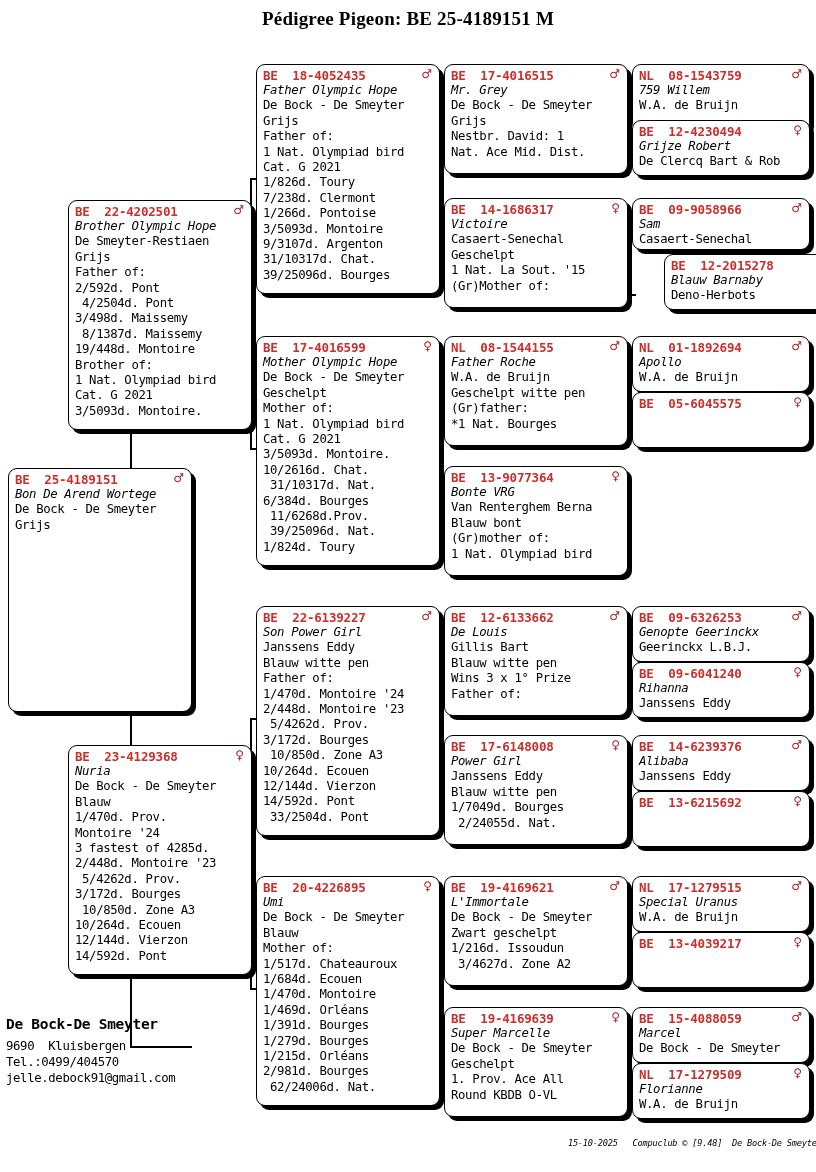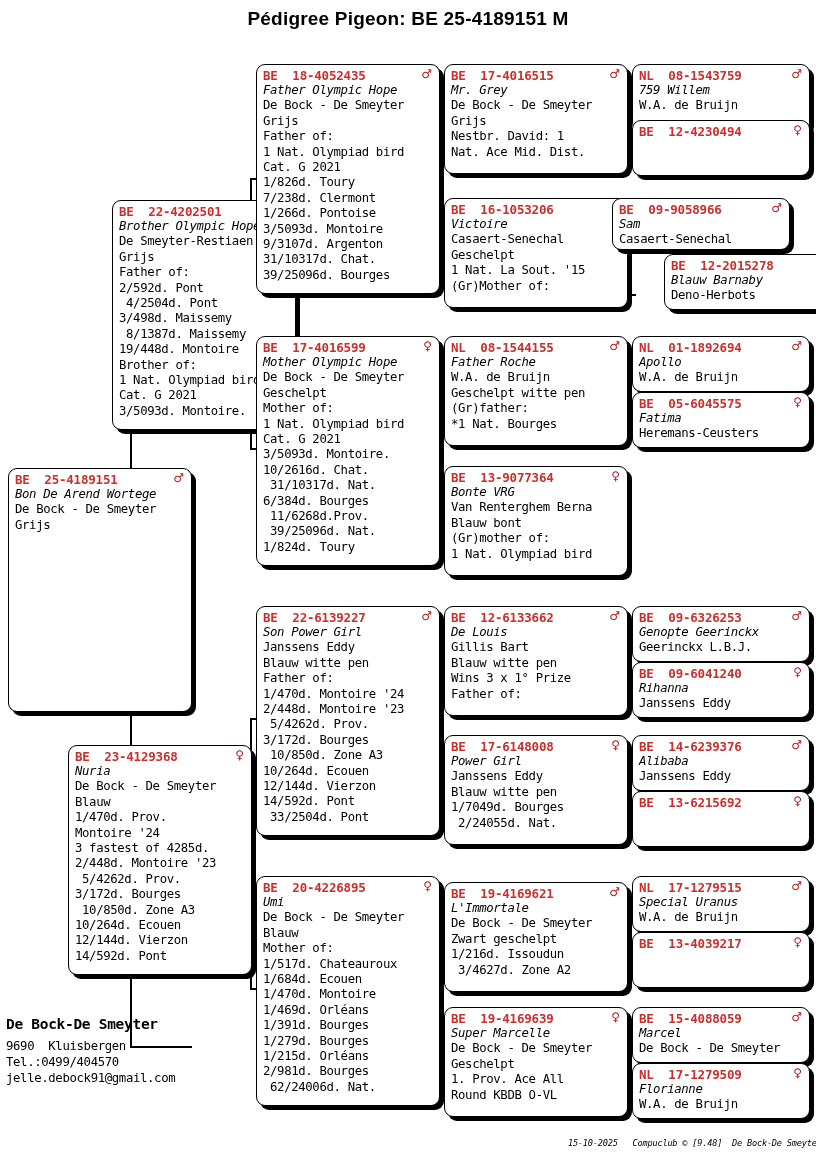--- a/index.html
+++ b/index.html
@@ -14,21 +14,21 @@
     width: 816px;
     height: 1172px;
     overflow: hidden;
     background: #fff;
   }
   
   #title {
     position: absolute;
     top: 8px; left: 0; width: 816px;
     text-align: center;
-    font-family: Liberation Sans, sans-serif;
+    font-family: Liberation Serif, serif;
     font-size: 19px;
     font-weight: bold;
     color: #000;
     letter-spacing: 0.2px;
   }
   
   .card {
     position: absolute;
     background: #ffffff;
     border: 1.6px solid #000;
@@ -169,21 +169,21 @@
       <span class="ring">BE  25-4189151</span>
       <span class="sex">♂</span>
     </div>
     <div class="lines">
         <div class="ln it">Bon De Arend Wortege</div>
         <div class="ln">De Bock - De Smeyter</div>
         <div class="ln">Grijs</div>
       </div>
   </div>
 
-  <div class="card" style="left:68px; top:200px; width:184px; height:230px;margin-left:44px;">
+  <div class="card" style="left:68px; top:200px; width:184px; height:230px;">
     <div class="ringrow">
       <span class="ring">BE  22-4202501</span>
       <span class="sex">♂</span>
     </div>
     <div class="lines">
         <div class="ln it">Brother Olympic Hope</div>
         <div class="ln">De Smeyter-Restiaen</div>
         <div class="ln">Grijs</div>
         <div class="ln">Father of:</div>
         <div class="ln">2/592d. Pont</div>
@@ -317,21 +317,21 @@
         <div class="ln it">Mr. Grey</div>
         <div class="ln">De Bock - De Smeyter</div>
         <div class="ln">Grijs</div>
         <div class="ln">Nestbr. David: 1</div>
         <div class="ln">Nat. Ace Mid. Dist.</div>
       </div>
   </div>
 
   <div class="card" style="left:444px; top:198px; width:184px; height:110px;">
     <div class="ringrow">
-      <span class="ring">BE  16-1053206</span>
+      <span class="ring">BE  14-1686317</span>
       <span class="sex">♀</span>
     </div>
     <div class="lines">
         <div class="ln it">Victoire</div>
         <div class="ln">Casaert-Senechal</div>
         <div class="ln">Geschelpt</div>
         <div class="ln">1 Nat. La Sout. '15</div>
         <div class="ln">(Gr)Mother of:</div>
       </div>
   </div>
@@ -385,21 +385,21 @@
     </div>
     <div class="lines">
         <div class="ln it">Power Girl</div>
         <div class="ln">Janssens Eddy</div>
         <div class="ln">Blauw witte pen</div>
         <div class="ln">1/7049d. Bourges</div>
         <div class="ln"> 2/24055d. Nat.</div>
       </div>
   </div>
 
-  <div class="card" style="left:444px; top:876px; width:184px; height:110px;margin-top:6px;">
+  <div class="card" style="left:444px; top:876px; width:184px; height:110px;">
     <div class="ringrow">
       <span class="ring">BE  19-4169621</span>
       <span class="sex">♂</span>
     </div>
     <div class="lines">
         <div class="ln it">L'Immortale</div>
         <div class="ln">De Bock - De Smeyter</div>
         <div class="ln">Zwart geschelpt</div>
         <div class="ln">1/216d. Issoudun</div>
         <div class="ln"> 3/4627d. Zone A2</div>
@@ -429,23 +429,27 @@
         <div class="ln it">759 Willem</div>
         <div class="ln">W.A. de Bruijn</div>
       </div>
   </div>
 
   <div class="card" style="left:632px; top:120px; width:178px; height:56px;">
     <div class="ringrow">
       <span class="ring">BE  12-4230494</span>
       <span class="sex">♀</span>
     </div>
-  </div>
-
-  <div class="card" style="left:612px; top:198px; width:178px; height:52px;">
+    <div class="lines">
+        <div class="ln it">Grijze Robert</div>
+        <div class="ln">De Clercq Bart &amp; Rob</div>
+      </div>
+  </div>
+
+  <div class="card" style="left:632px; top:198px; width:178px; height:52px;">
     <div class="ringrow">
       <span class="ring">BE  09-9058966</span>
       <span class="sex">♂</span>
     </div>
     <div class="lines">
         <div class="ln it">Sam</div>
         <div class="ln">Casaert-Senechal</div>
       </div>
   </div>
 
@@ -469,24 +473,20 @@
         <div class="ln it">Apollo</div>
         <div class="ln">W.A. de Bruijn</div>
       </div>
   </div>
 
   <div class="card" style="left:632px; top:392px; width:178px; height:56px;">
     <div class="ringrow">
       <span class="ring">BE  05-6045575</span>
       <span class="sex">♀</span>
     </div>
-    <div class="lines">
-        <div class="ln it">Fatima</div>
-        <div class="ln">Heremans-Ceusters</div>
-      </div>
   </div>
 
   <div class="card" style="left:632px; top:606px; width:178px; height:56px;">
     <div class="ringrow">
       <span class="ring">BE  09-6326253</span>
       <span class="sex">♂</span>
     </div>
     <div class="lines">
         <div class="ln it">Genopte Geerinckx</div>
         <div class="ln">Geerinckx L.B.J.</div>

